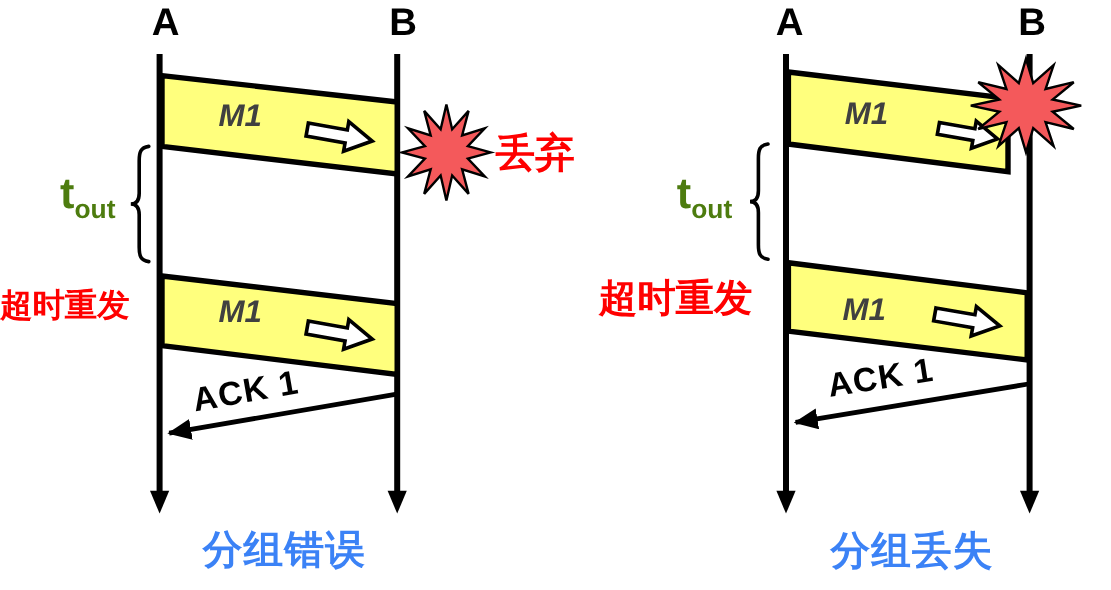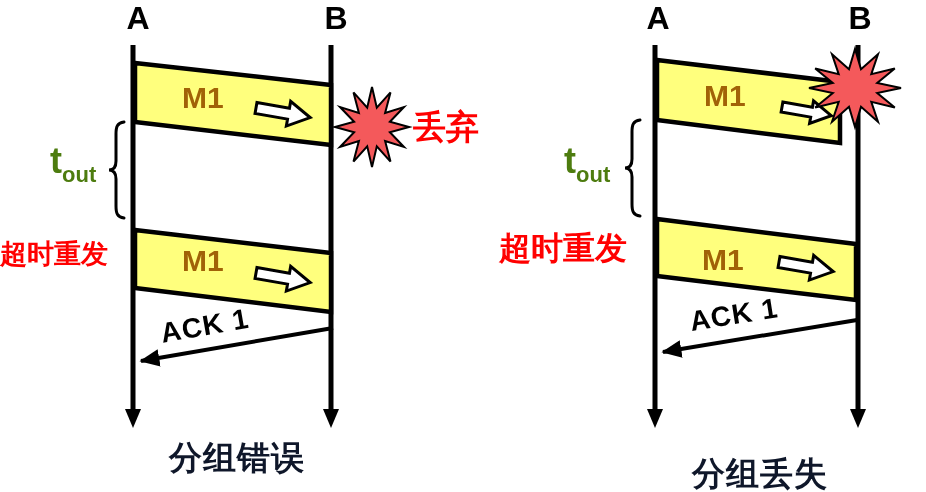--- a/index.html
+++ b/index.html
@@ -6,32 +6,32 @@
   .canvas{
     position:relative;
     width:926px;height:492px;
     background:#fff;
     font-family:"Liberation Sans", sans-serif;
     overflow:hidden;
   }
   .canvas svg{position:absolute;left:0;top:0;}
   .lbl{position:absolute;white-space:nowrap;line-height:1;}
   .host{font-size:32px;font-weight:bold;color:#000;transform:translateX(-50%);}
-  .pkt{font-size:30px;font-weight:bold;color:#a16207;}
+  .pkt{font-size:26px;font-weight:bold;font-style:italic;color:#404040;}
   .tout{color:#4d7c0f;font-weight:bold;}
   .tout .t{font-size:36px;}
   .tout .sub{font-size:22px;position:relative;top:9px;}
   .red{color:#FF0000;font-weight:bold;}
   .discard{font-size:33px;}
   .retrans-l{font-size:27px;}
   .retrans-r{font-size:32px;}
   .ack{font-size:28px;font-weight:bold;color:#000;letter-spacing:1px;}
   .ack-l{transform:rotate(-10deg);transform-origin:left center;}
   .ack-r{transform:rotate(-9deg);transform-origin:left center;}
-  .caption{font-size:33px;font-weight:bold;color:#0f172a;letter-spacing:1px;}
+  .caption{font-size:33px;font-weight:bold;color:#3b82f6;letter-spacing:1px;}
 </style>
 </head>
 <body>
 
 <div class="canvas">
 
   <svg width="926" height="492" viewBox="0 0 926 492">
     <defs>
       <marker id="ah" markerWidth="5" markerHeight="4.4" refX="4.6" refY="2.2" orient="auto" markerUnits="strokeWidth">
         <path d="M0,0 L5,2.2 L0,4.4 Z" fill="#000"></path>
@@ -88,15 +88,15 @@
 
   <div class="lbl pkt" style="left:704px;top:81px;">M1</div>
   <div class="lbl pkt" style="left:702px;top:245px;">M1</div>
 
   <div class="lbl tout" style="left:564px;top:143px;"><span class="t">t</span><span class="sub">out</span></div>
 
   <div class="lbl red retrans-r" style="left:499px;top:232px;">超时重发</div>
 
   <div class="lbl ack ack-r" style="left:690px;top:308px;">ACK 1</div>
 
-  <div class="lbl caption" style="left:692px;top:457px;">分组丢失</div>
+  <div class="lbl caption" style="left:692px;top:442px;">分组丢失</div>
 
 </div>
 
 </body></html>

